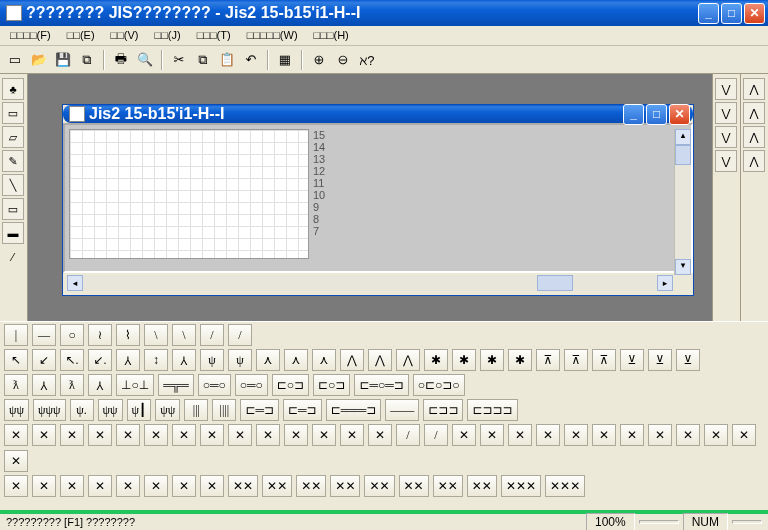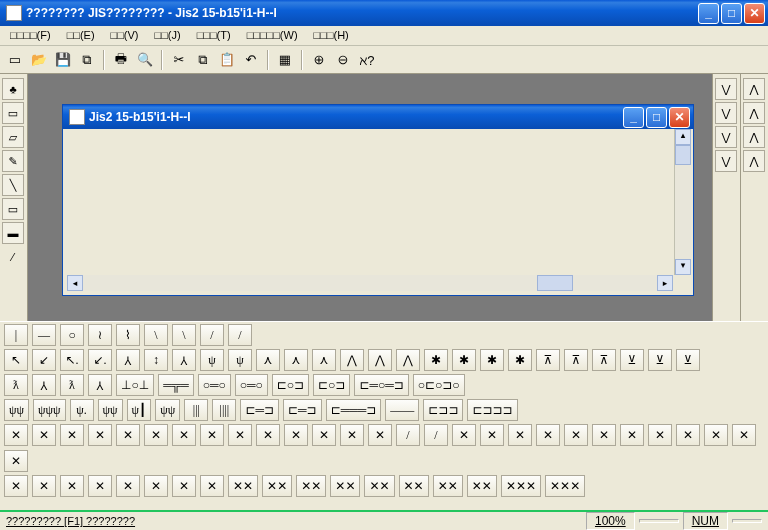--- a/index.html
+++ b/index.html
@@ -1,21 +1,21 @@
 <!DOCTYPE html>
 <html><head>
 <meta charset="utf-8">
 <style>
 * { box-sizing: border-box; margin: 0; padding: 0; font-family: Tahoma, sans-serif; font-size: 11px; }
 body { background: #ece9d8; width: 768px; height: 530px; overflow: hidden; }
 
 
 .titlebar { height: 26px; background: linear-gradient(#0959d6, #2f7de0 10%, #0b5fd6 40%, #074bb3); display: flex; align-items: center; padding: 0 3px 0 6px; color: #fff; }
 .titlebar .icon { width: 16px; height: 16px; background: #fff; border: 1px solid #888; margin-right: 4px; }
-.titlebar .title { flex: 1; font-weight: bold; font-size: 12px; }
+.titlebar .title { flex: 1; font-weight: bold; font-size: 16px; }
 .winbtns { display: flex; gap: 2px; }
 .winbtn { width: 21px; height: 21px; border: 1px solid #fff; border-radius: 3px; display: flex; align-items: center; justify-content: center; color: #fff; font-weight: bold; font-size: 12px; }
 .winbtn.min, .winbtn.max { background: linear-gradient(#5aa1f3, #2a6ed6); }
 .winbtn.close { background: linear-gradient(#f28d74, #d8401a); }
 
 
 .menubar { height: 20px; background: #ece9d8; padding: 2px 6px; display: flex; gap: 8px; border-bottom: 1px solid #c0c0b0; }
 .menuitem { padding: 1px 4px; cursor: default; }
 
 
@@ -24,39 +24,39 @@
 .tsep { width: 2px; height: 20px; border-left: 1px solid #aca899; border-right: 1px solid #fff; margin: 0 3px; }
 
 
 .workspace { position: relative; background: #7a7a7a; height: 247px; display: flex; }
 .sidetool { width: 28px; background: #ece9d8; display: flex; flex-direction: column; gap: 2px; padding: 4px 2px; border-right: 1px solid #9e9a86; }
 .sidetool.right { border-right: none; border-left: 1px solid #9e9a86; }
 .stbtn { width: 22px; height: 22px; border: 1px solid #aca899; background: #f2f0e4; display: flex; align-items: center; justify-content: center; font-size: 11px; }
 .stbtn.flat { border-color: transparent; background: transparent; }
 
 .mdi { position: absolute; left: 62px; top: 30px; width: 632px; height: 192px; border: 1px solid #0a4bb5; background: #ece9d8; }
-.mdi .titlebar { height: 24px; }
+.mdi .titlebar { height: 18px; border-radius: 8px; }
 .mdi-body { display: flex; height: 150px; background: #c8c8c8; border: 2px inset #fff; margin: 0; }
 .grid { width: 240px; height: 130px; margin: 4px; background: #fff; border: 1px solid #999; background-image: linear-gradient(#e0e0e0 1px, transparent 1px), linear-gradient(90deg, #e0e0e0 1px, transparent 1px); background-size: 12px 12px; }
 .rownums { width: 14px; display: flex; flex-direction: column; justify-content: flex-start; padding-top: 4px; font-size: 8px; color: #555; }
 .rownums span { height: 12px; }
 .vscroll { width: 17px; background: #e8e6da; border-left: 1px solid #c0c0b0; position: absolute; right: 2px; top: 24px; bottom: 20px; }
 .vscroll .thumb { position: absolute; top: 16px; left: 0; right: 0; height: 20px; background: #cdd9ee; border: 1px solid #9eb3d8; }
 .vscroll .arr { position: absolute; left: 0; right: 0; height: 16px; background: #dce5f5; border: 1px solid #9eb3d8; font-size: 9px; text-align: center; }
 .hscroll { position: absolute; left: 4px; right: 20px; bottom: 4px; height: 16px; background: #e8e6da; }
 .hscroll .thumb { position: absolute; left: 470px; top: 0; bottom: 0; width: 36px; background: #cdd9ee; border: 1px solid #9eb3d8; }
 .hscroll .arr { position: absolute; top: 0; bottom: 0; width: 16px; background: #dce5f5; border: 1px solid #9eb3d8; font-size: 9px; text-align: center; line-height: 14px; }
 
 
 .palettes { background: #ece9d8; border-top: 1px solid #fff; padding: 2px 4px; }
 .prow { display: flex; gap: 4px; flex-wrap: wrap; margin-bottom: 3px; }
 .pbtn { min-width: 24px; height: 22px; border: 1px solid #aca899; background: linear-gradient(#fdfdfb, #ece9d8); display: flex; align-items: center; justify-content: center; padding: 0 4px; font-size: 12px; font-family: serif; }
 
 
-.statusbar { position: absolute; bottom: 0; left: 0; right: 0; height: 20px; background: #ece9d8; border-top: 2px solid #22c55e; display: flex; align-items: center; padding: 0 6px; text-decoration: underline; }
+.statusbar { position: absolute; bottom: 0; left: 0; right: 0; height: 20px; background: #ece9d8; border-top: 4px solid #22c55e; display: flex; align-items: center; padding: 0 6px; }
 .statuscell { border: 1px inset #fff; padding: 1px 8px; margin-left: 4px; font-size: 12px; }
 .statusbar .spacer { flex: 1; }
 </style>
 </head>
 <body>
 
 <div class="titlebar">
   <div class="icon"></div>
   <div class="title">???????? JIS???????? - Jis2 15-b15'i1-H--I</div>
   <div class="winbtns">
@@ -123,20 +123,34 @@
   </div>
 
   <div class="mdi">
     <div class="titlebar">
       <div class="icon"></div>
       <div class="title">Jis2 15-b15'i1-H--I</div>
       <div class="winbtns">
         <div class="winbtn min">_</div>
         <div class="winbtn max">□</div>
         <div class="winbtn close">✕</div>
+      </div>
+    </div>
+    <div class="mdi-body">
+      <div class="grid"></div>
+      <div class="rownums">
+        <span>15</span>
+          <span>14</span>
+          <span>13</span>
+        <span>12</span>
+          <span>11</span>
+          <span>10</span>
+        <span>9</span>
+          <span>8</span>
+          <span>7</span>
       </div>
     </div>
     <div class="vscroll">
       <div class="arr" style="top:0">▴</div>
       <div class="thumb"></div>
       <div class="arr" style="bottom:0">▾</div>
     </div>
     <div class="hscroll">
       <div class="arr" style="left:0">◂</div>
       <div class="thumb"></div>

